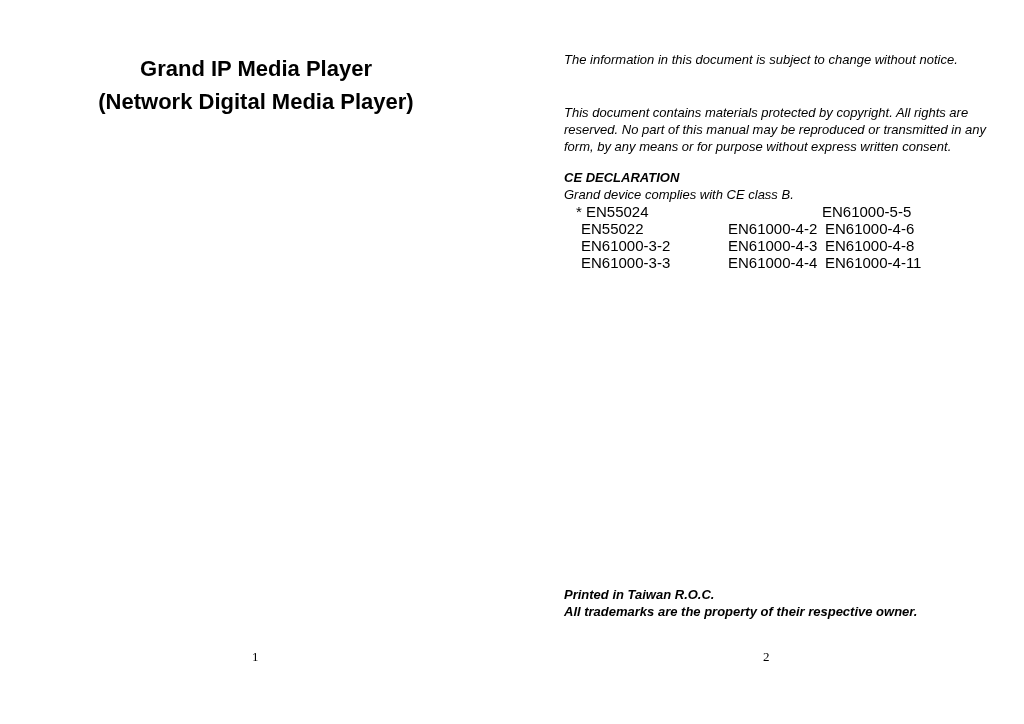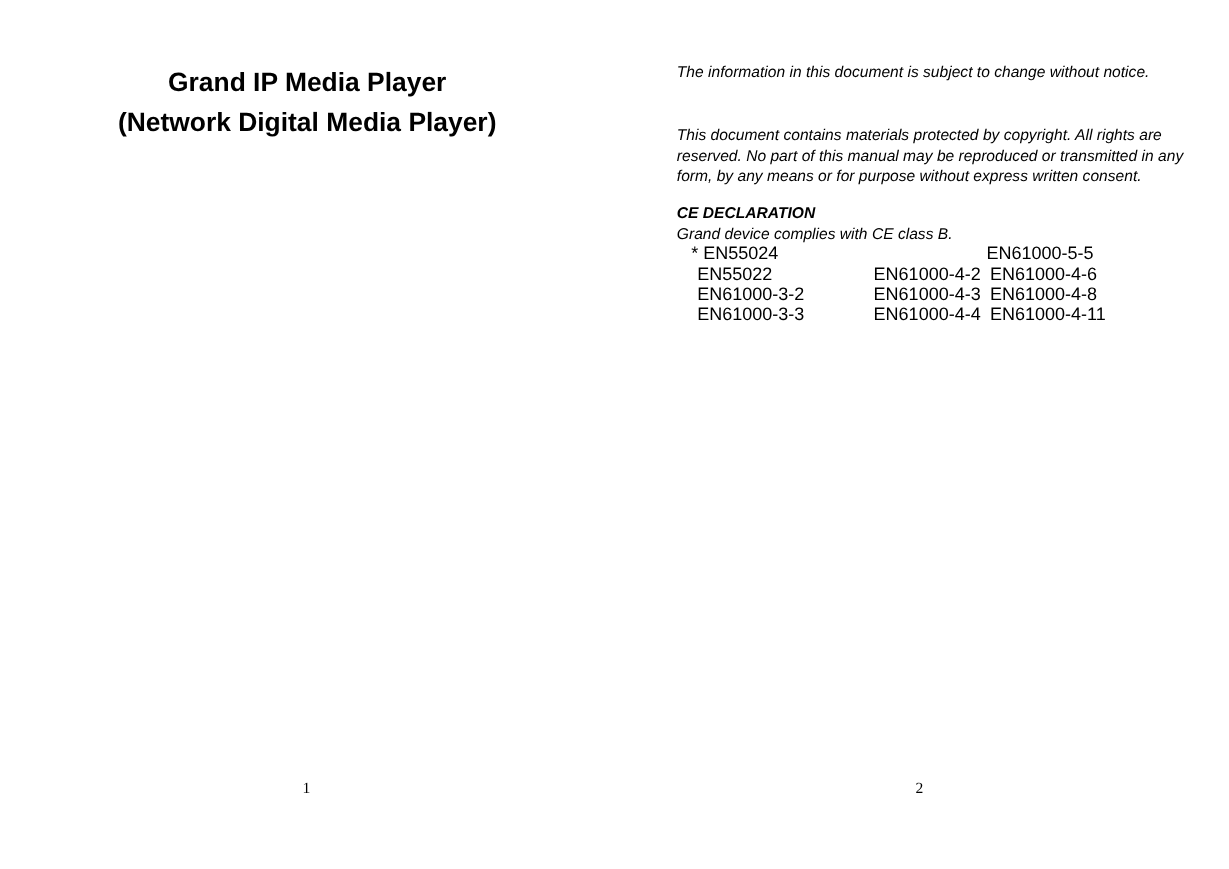--- a/index.html
+++ b/index.html
@@ -54,16 +54,18 @@
     <span class="std" style="top:237px;left:69px">EN61000-3-2</span>
     <span class="std" style="top:237px;left:216px">EN61000-4-3</span>
     <span class="std" style="top:237px;left:313px">EN61000-4-8</span>
 
     <span class="std" style="top:254px;left:69px">EN61000-3-3</span>
     <span class="std" style="top:254px;left:216px">EN61000-4-4</span>
     <span class="std" style="top:254px;left:313px">EN61000-4-11</span>
   </div>
 
   <div class="txt foot">
+    <div>Printed in Taiwan R.O.C.</div>
+    <div>All trademarks are the property of their respective owner.</div>
   </div>
 
   <div class="pnum pn2">2</div>
 </div>
 
 </body></html>

